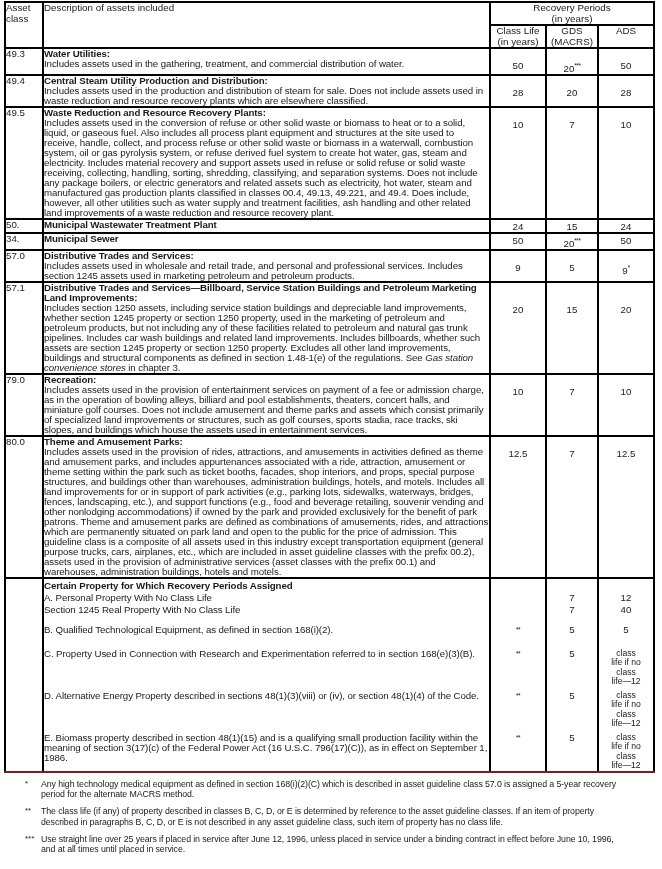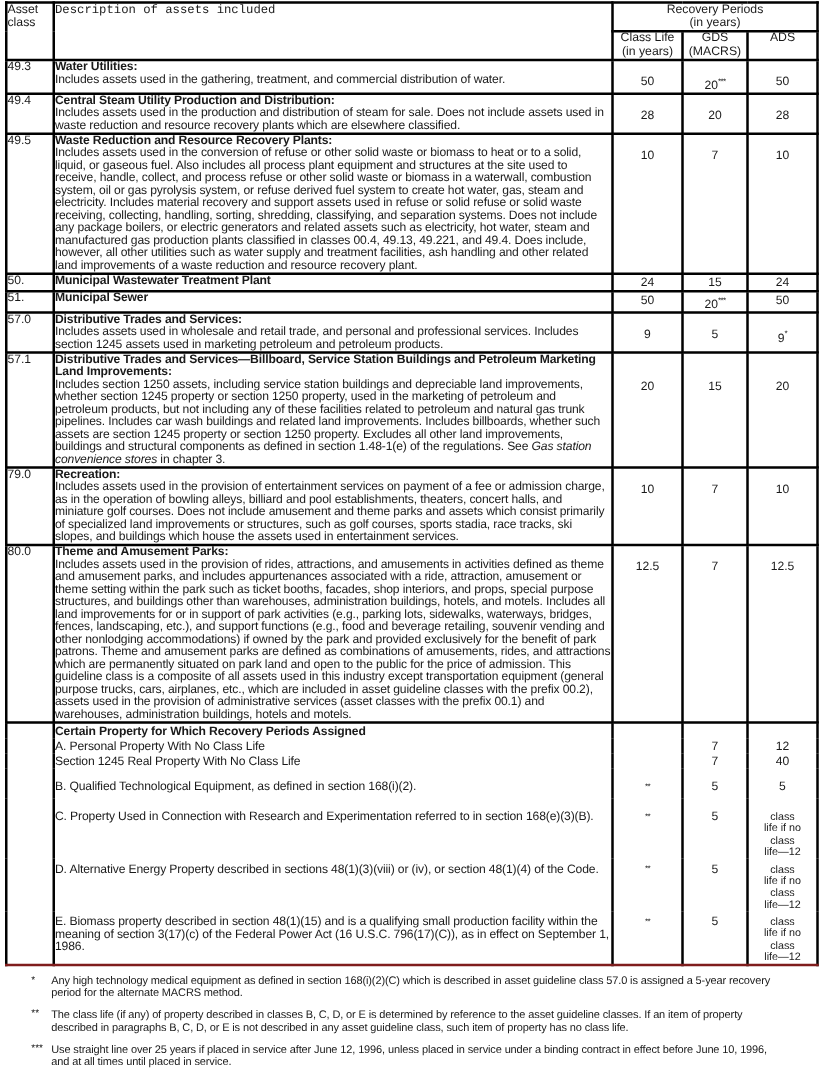--- a/index.html
+++ b/index.html
@@ -12,21 +12,21 @@
   table.main td{border:2px solid #000;padding:0;vertical-align:top;}
   col.c-ac{width:38px;}
   col.c-desc{width:auto;}
   col.c-cl{width:56px;}
   col.c-gds{width:52px;}
   col.c-ads{width:56px;}
 
   
   td.h{font-size:9.8px;line-height:10.5px;}
   td.h-corner{vertical-align:bottom;padding:2px 2px 3px 6px;border-radius:19px;}
-  td.h-desc{vertical-align:bottom;padding:2px 4px 3px 5px;font-family:Liberation Mono, monospace;}
+  td.h-desc{vertical-align:bottom;padding:2px 4px 3px 5px;}
   td.h-rp{text-align:center;padding:3px 0 2px 0;}
   td.h-sub{text-align:center;vertical-align:bottom;padding:2px 0 3px 0;}
 
   
   td.ac{font-size:9.7px;line-height:10px;padding:2px 2px 2px 7px;}
   td.desc{font-size:9.7px;line-height:10px;padding:2px 4px 3px 5px;letter-spacing:-0.1px;}
   td.desc .head{font-weight:bold;}
   td.desc .i{font-style:italic;}
   td.v{text-align:center;font-size:9.7px;line-height:10px;}
   td.v .vpad{padding-top:2px;}
@@ -153,21 +153,21 @@
           </td>
       <td class="v">
             <div class="vpad"><span>15</span></div>
           </td>
       <td class="v">
             <div class="vpad"><span>24</span></div>
           </td>
     </tr>
 
     <tr>
-      <td class="ac">51.</td>
+      <td class="ac">34.</td>
       <td class="desc">
         <div class="head">Municipal Sewer</div>
       </td>
       <td class="v">
             <div class="vpad"><span>50</span></div>
           </td>
       <td class="v">
             <div class="vpad"><span>20</span><sup>***</sup></div>
           </td>
       <td class="v">

